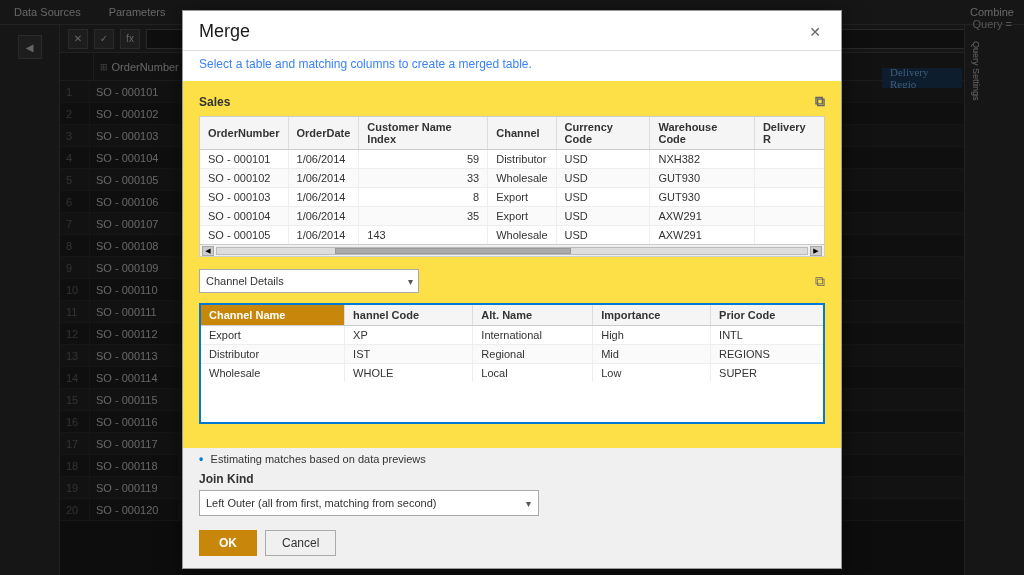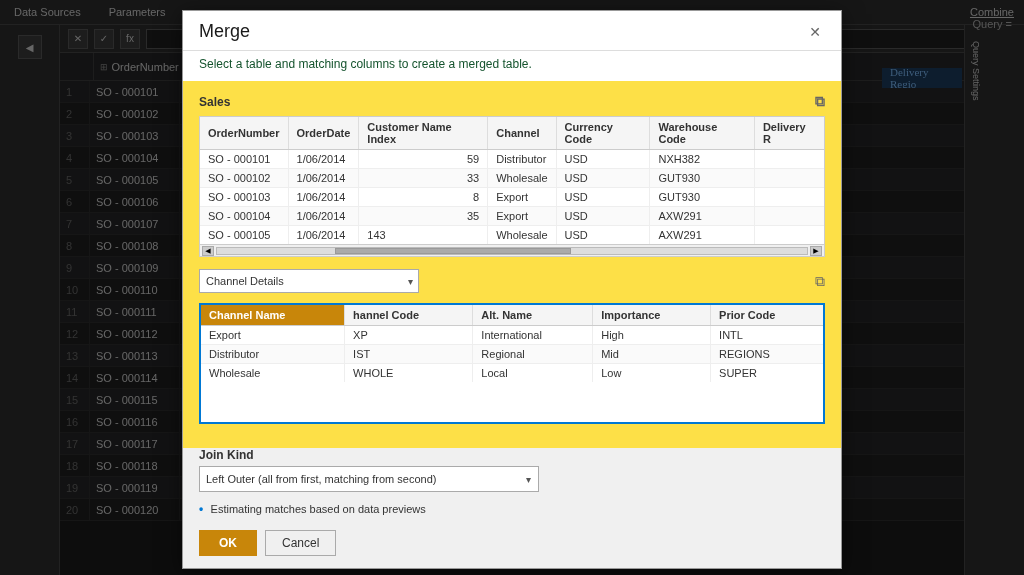--- a/index.html
+++ b/index.html
@@ -34,21 +34,20 @@
       padding: 4px 14px;
       color: #ccc;
       font-size: 11px;
       cursor: pointer;
     }
     .ribbon-combine {
       position: absolute;
       right: 10px;
       color: #ccc;
       font-size: 11px;
-      text-decoration: underline;
     }
 
     
     .sidebar-left {
       position: absolute;
       top: 25px; left: 0;
       width: 60px;
       bottom: 0;
       background: #2d2d2d;
       border-right: 1px solid #444;
@@ -214,21 +213,21 @@
       background: none;
       border: none;
       cursor: pointer;
       font-size: 14px;
       color: #666;
       display: flex; align-items: center; justify-content: center;
     }
 
     .modal-subtitle {
       font-size: 12px;
-      color: #14532d;
+      color: #3b82f6;
       padding: 6px 12px 10px 16px;
       background: #fff;
     }
 
     .modal-body {
       padding: 12px 16px;
       background: #fde047;
     }
 
     
@@ -719,38 +718,38 @@
       <td>Low</td>
       <td>SUPER</td>
     </tr>
             </tbody>
         </table>
         <div style="height:40px; background:#fff;"></div>
       </div>
 
     </div>
 
+    <div style="padding:4px 16px 6px 16px; background:#f0f0f0;">
+      <span class="estimate-dot">•</span>
+      <span class="estimate-text">Estimating matches based on data previews</span>
+    </div>
+
     <div style="padding:0 16px 6px 16px; background:#f0f0f0;">
       <div class="join-kind-label">Join Kind</div>
       <div class="join-dropdown-wrapper">
         <select class="join-select">
           <option>Left Outer (all from first, matching from second)</option>
           <option>Right Outer</option>
           <option>Full Outer</option>
           <option>Inner</option>
           <option>Left Anti</option>
           <option>Right Anti</option>
         </select>
       </div>
     </div>
 
-    <div style="padding:4px 16px 6px 16px; background:#f0f0f0;">
-      <span class="estimate-dot">•</span>
-      <span class="estimate-text">Estimating matches based on data previews</span>
-    </div>
-
     <div class="modal-footer">
       <button class="btn-ok">OK</button>
       <button class="btn-cancel">Cancel</button>
     </div>
 
   </div>
 </div>
 
 </body></html>

